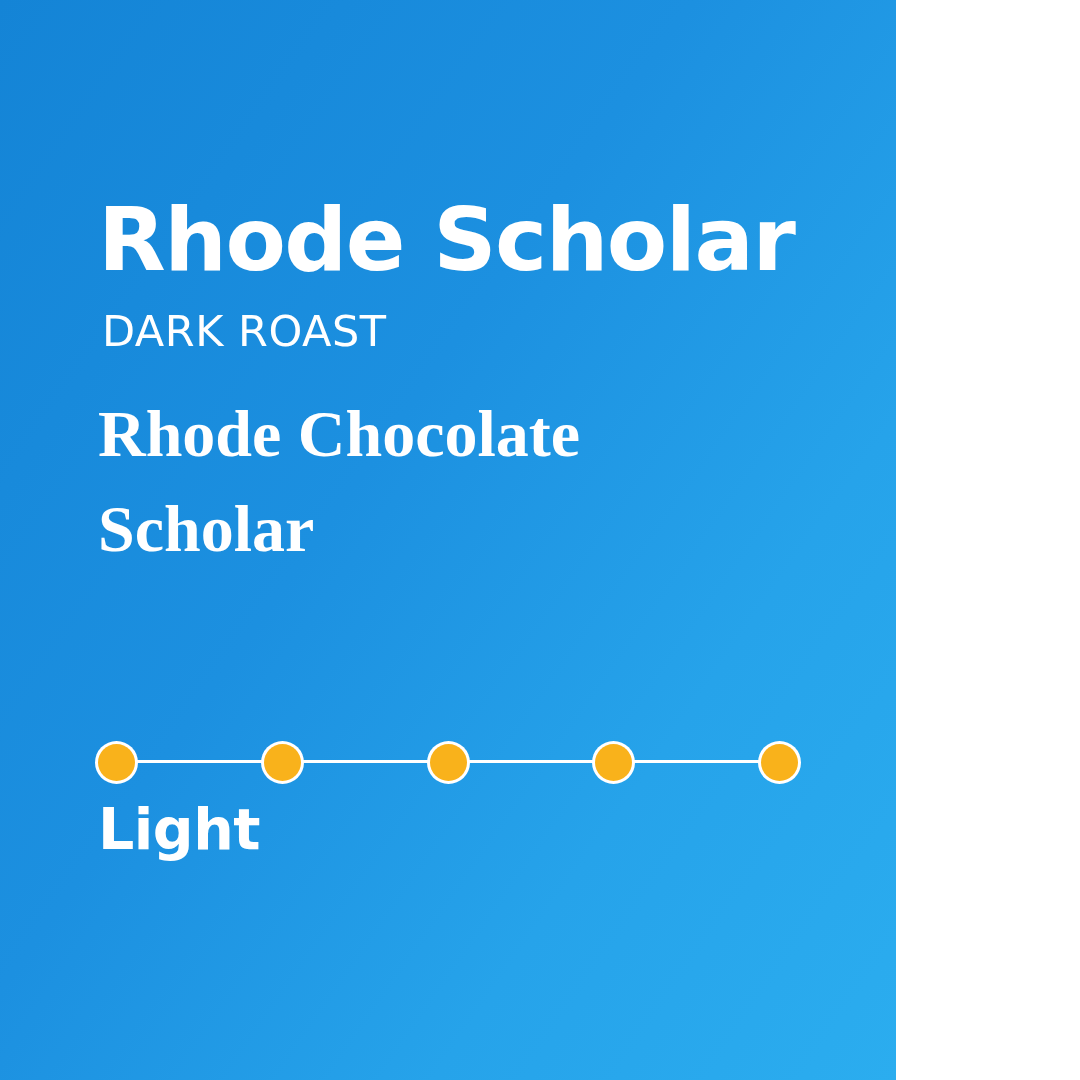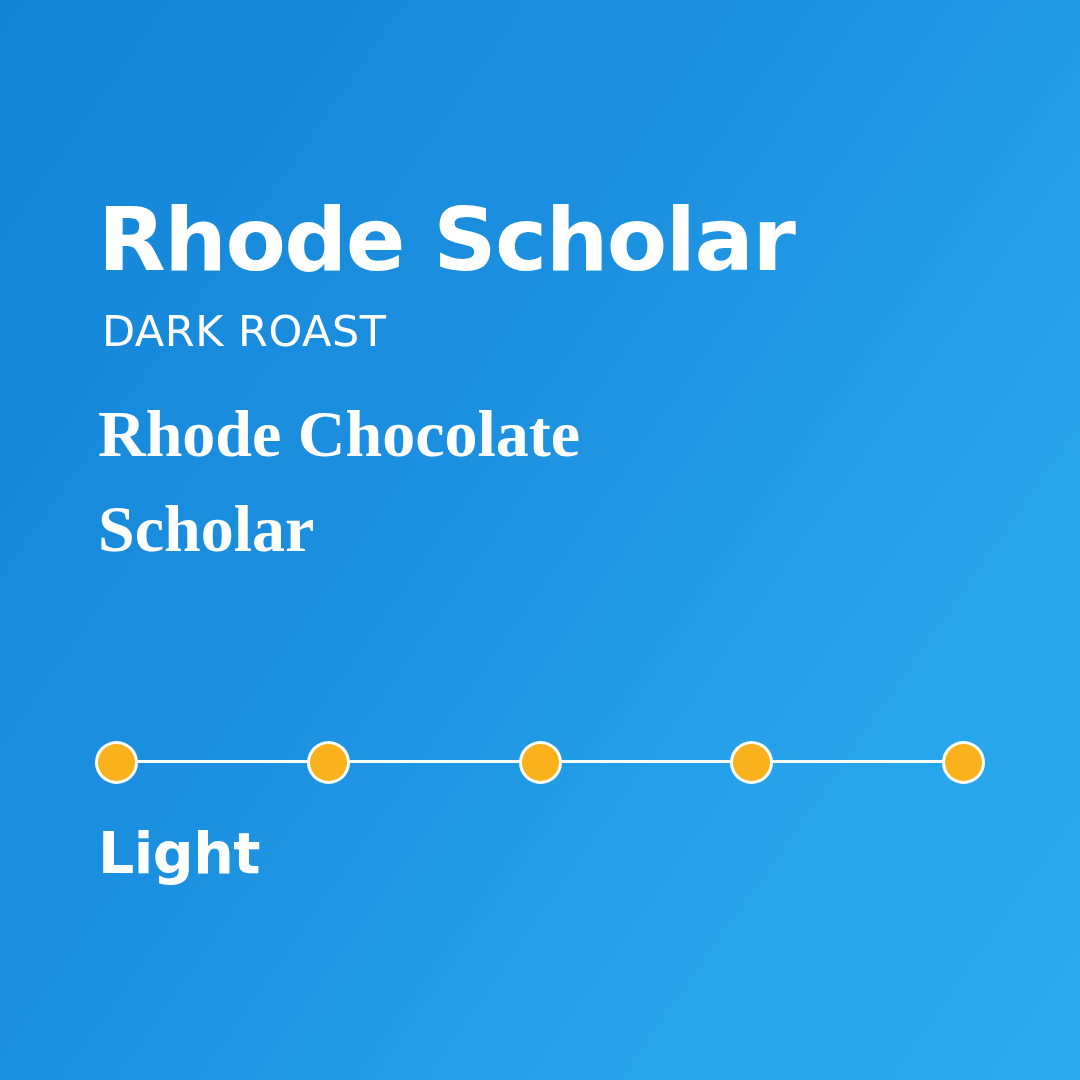--- a/index.html
+++ b/index.html
@@ -7,21 +7,21 @@
     padding: 0;
   }
   body {
     width: 1080px;
     height: 1080px;
     overflow: hidden;
     font-family: "Liberation Sans", sans-serif;
   }
   .card {
     position: relative;
-    width: 1080px;
+    width: 896px;
     height: 1080px;
     background: linear-gradient(125deg, #1484d6 0%, #1c90e0 42%, #26a3ea 72%, #2badef 100%);
     box-sizing: border-box;
     overflow: hidden;
   }
   .content {
     position: absolute;
     left: 98px;
     top: 196px;
     right: 80px;
@@ -88,21 +88,21 @@
     height: 37px;
     border-radius: 50%;
     background: #f9b21b;
     box-shadow: 0 0 0 3px #ffffff;
     flex: 0 0 auto;
   }
   .scale-labels {
     position: absolute;
     left: 98px;
     right: 98px;
-    top: 820px;
+    top: 796px;
     display: flex;
     justify-content: space-between;
     align-items: baseline;
   }
   .scale-label {
     font-family: "DejaVu Sans", sans-serif;
     font-weight: bold;
     font-size: 57px;
     color: #ffffff;
     letter-spacing: -0.5px;

